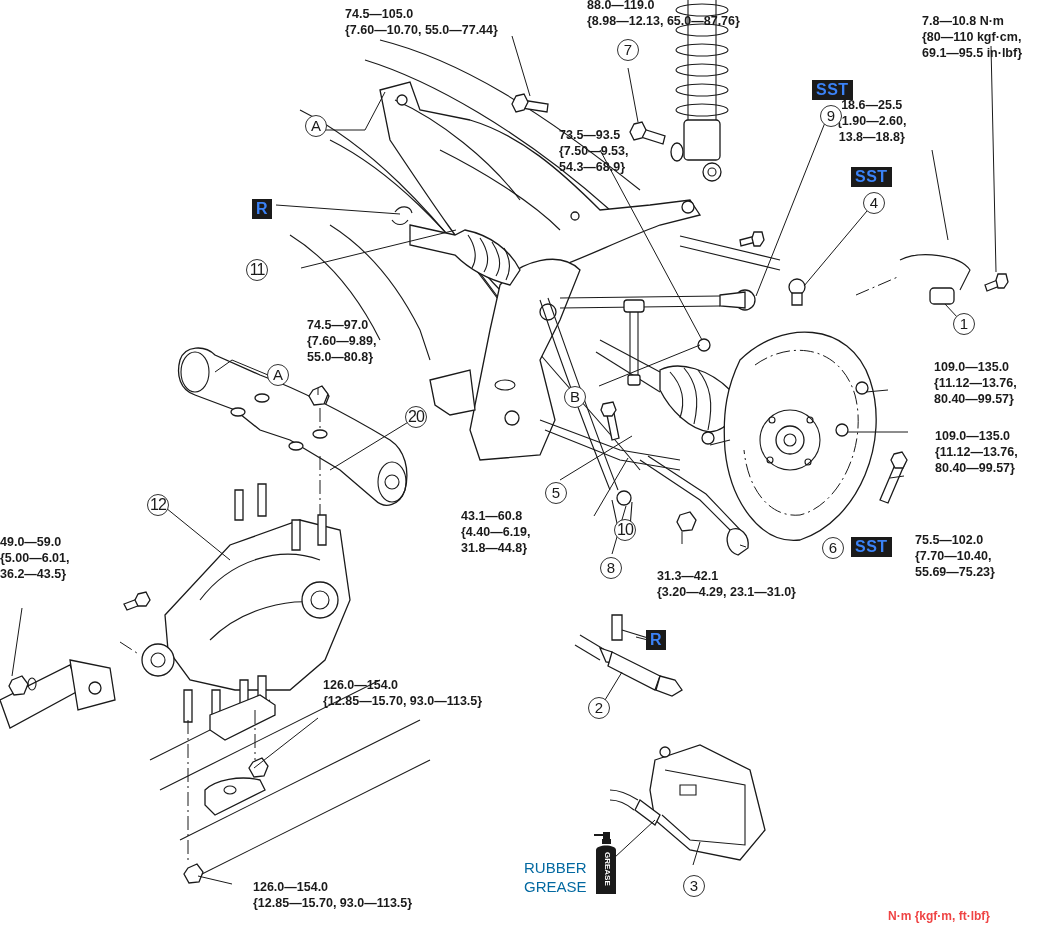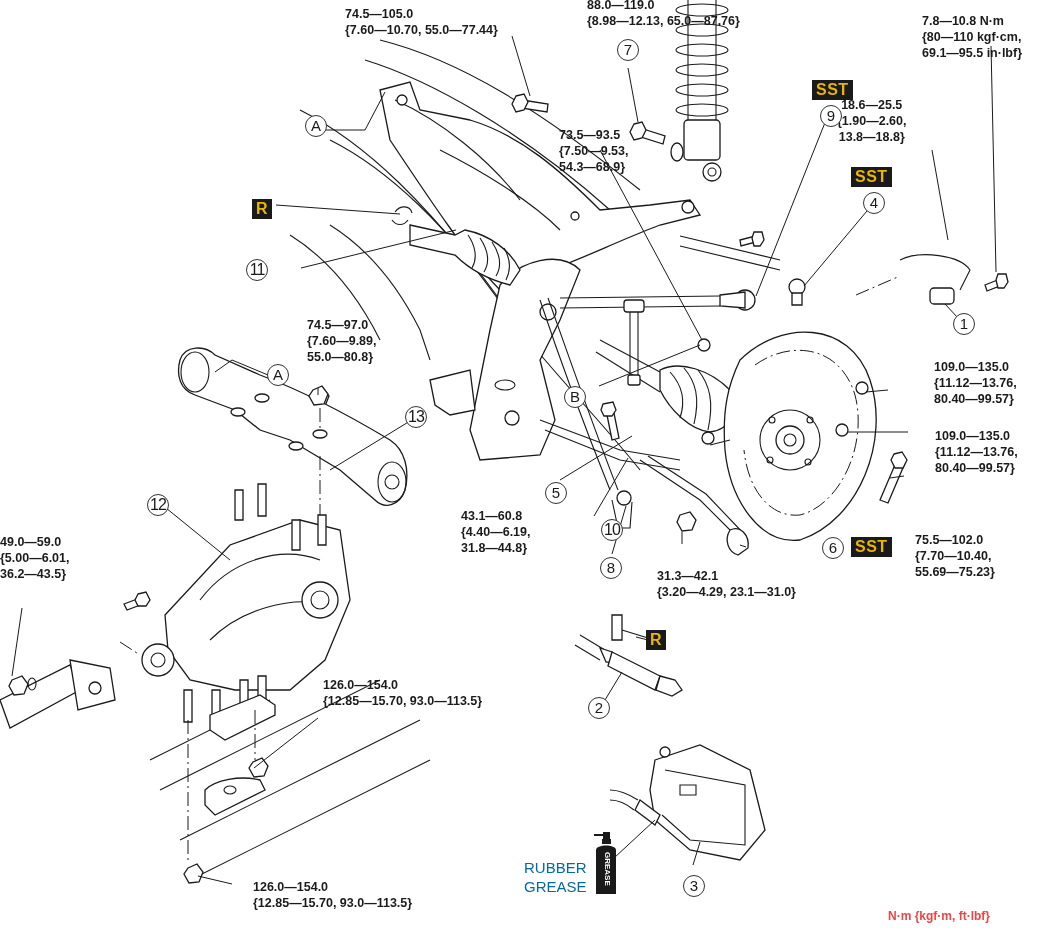--- a/index.html
+++ b/index.html
@@ -8,21 +8,21 @@
   #art { position:absolute; left:0; top:0; width:1038px; height:928px; }
   #art * { vector-effect:non-scaling-stroke; }
   .ln { stroke:#1a1a1a; stroke-width:1.1; fill:none; }
   .ln2 { stroke:#1a1a1a; stroke-width:1.3; fill:#fff; }
   .dash { stroke:#1a1a1a; stroke-width:1; fill:none; stroke-dasharray:14 4 2 4; }
   .lead { stroke:#1a1a1a; stroke-width:1; fill:none; }
   .torque { position:absolute; font-size:12.5px; font-weight:bold; line-height:16px; white-space:pre; color:#1a1a1a; }
   .callout { position:absolute; width:20px; height:20px; border:1px solid #333; border-radius:50%;
              background:#fff; font-size:15px; line-height:20px; text-align:center; color:#1a1a1a; }
   .callout.sm { font-size:16px; letter-spacing:-1px; }
-  .tag { position:absolute; background:#1a1a1a; color:#eab308; font-weight:bold; font-size:16px;
+  .tag { position:absolute; background:#1a1a1a; color:#3b82f6; font-weight:bold; font-size:16px;
          line-height:20px; padding:0 4px; letter-spacing:0.5px; }
   .note { position:absolute; font-size:15px; line-height:19px; color:#0369a1; white-space:pre; }
   .unit { position:absolute; font-size:12px; font-weight:bold; color:#ef4444; }
   .spray { position:absolute; }
 </style>
 </head>
 <body>
 
 <svg id="art" viewBox="0 0 1038 928" xmlns="http://www.w3.org/2000/svg">
 
@@ -296,24 +296,24 @@
 
 <div class="callout" style="left:953px;top:313px;">1</div>
 <div class="callout" style="left:588px;top:697px;">2</div>
 <div class="callout" style="left:683px;top:875px;">3</div>
 <div class="callout" style="left:863px;top:192px;">4</div>
 <div class="callout" style="left:545px;top:482px;">5</div>
 <div class="callout" style="left:822px;top:537px;">6</div>
 <div class="callout" style="left:617px;top:39px;">7</div>
 <div class="callout" style="left:600px;top:557px;">8</div>
 <div class="callout" style="left:820px;top:105px;">9</div>
-<div class="callout sm" style="left:601px;top:519px;">10</div>
+<div class="callout sm" style="left:614px;top:519px;">10</div>
 <div class="callout sm" style="left:246px;top:259px;">11</div>
 <div class="callout sm" style="left:147px;top:494px;">12</div>
-<div class="callout sm" style="left:405px;top:406px;">13</div>
+<div class="callout sm" style="left:405px;top:406px;">20</div>
 
 <div class="callout" style="left:305px;top:115px;">A</div>
 <div class="callout" style="left:267px;top:364px;">A</div>
 <div class="callout" style="left:564px;top:386px;">B</div>
 
 <div class="tag" style="left:812px;top:80px;">SST</div>
 <div class="tag" style="left:851px;top:167px;">SST</div>
 <div class="tag" style="left:851px;top:537px;">SST</div>
 <div class="tag" style="left:252px;top:199px;">R</div>
 <div class="tag" style="left:646px;top:630px;">R</div>

